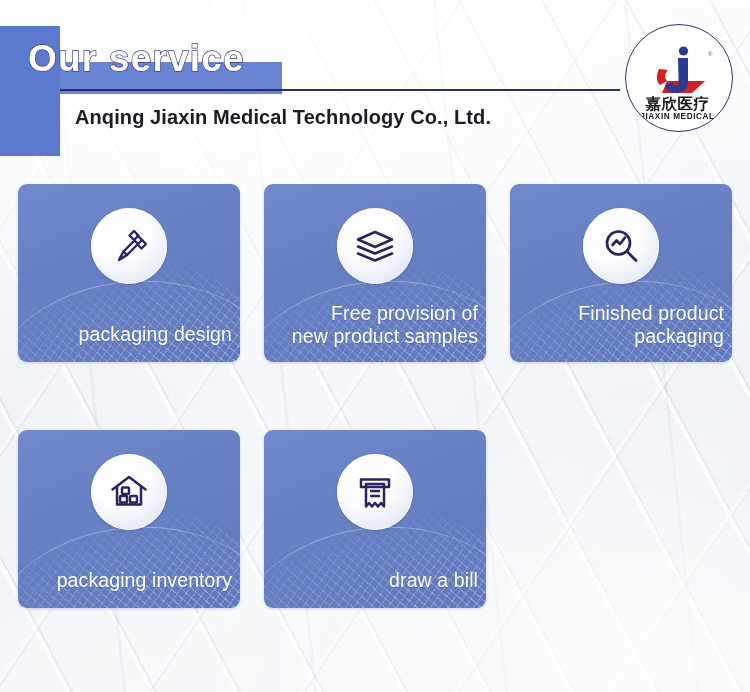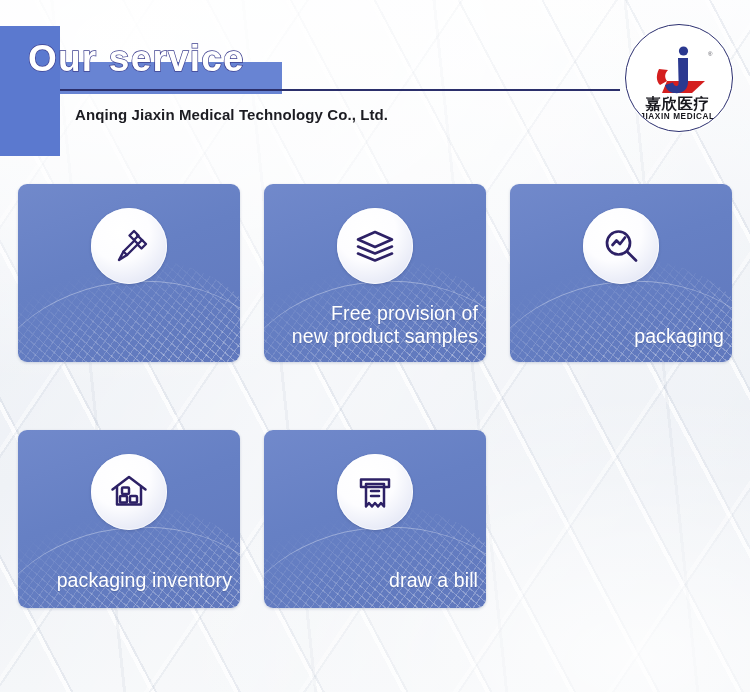--- a/index.html
+++ b/index.html
@@ -110,21 +110,21 @@
   }
   .rule {
     position: absolute;
     left: 60px; top: 89px;
     width: 560px; height: 1.6px;
     background: #2b2f6b;
   }
   .company {
     position: absolute;
     left: 75px; top: 106px;
-    font-size: 15px;
+    font-size: 20px;
     font-weight: 700;
     color: #1c1c22;
     letter-spacing: .1px;
     white-space: nowrap;
   }
 
   
   .logo {
     position: absolute;
     right: 17px; top: 24px;
@@ -253,20 +253,21 @@
           <path d="M16.5 27.5 L12 36 L20 31"></path>
 
           <path d="M22.5 11.5 L27 7 L31.5 11.5 L27 16 Z"></path>
 
           <path d="M31 6.5 L35.5 11 L31 15.5 L26.5 11 Z" opacity="0"></path>
           <path d="M30.5 20.5 L35 16 L39 20 L34.5 24.5 Z"></path>
           <path d="M27.5 16.5 L35 16" opacity="0"></path>
           <path d="M30 11 L35.5 16.5"></path>
         </svg>
       </div>
+      <div class="card-label">packaging design</div>
     </div>
 
     <div class="card">
       <div class="mesh"></div>
       <div class="wave-edge"></div>
       <div class="icon-circle">
         <svg width="44" height="44" viewBox="0 0 44 44" fill="none" stroke="#2d2166" stroke-width="2.6" stroke-linecap="round" stroke-linejoin="round">
           <path d="M22 8 L39 15.5 L22 23 L5 15.5 Z"></path>
           <path d="M5 22.5 L22 29.5 L39 22.5"></path>
           <path d="M5 29.5 L22 36.5 L39 29.5"></path>
@@ -282,20 +283,21 @@
       <div class="mesh"></div>
       <div class="wave-edge"></div>
       <div class="icon-circle">
         <svg width="44" height="44" viewBox="0 0 44 44" fill="none" stroke="#2d2166" stroke-width="2.7" stroke-linecap="round" stroke-linejoin="round">
           <circle cx="19.5" cy="19" r="11.5"></circle>
           <path d="M28 27.5 L37 36.5"></path>
           <path d="M13.5 21 L17.5 16.5 L21 20 L26 13.5"></path>
         </svg>
       </div>
       <div class="card-label two-line">
+        <div>Finished product</div>
         <div>packaging</div>
       </div>
     </div>
 
     <div class="card">
       <div class="mesh"></div>
       <div class="wave-edge"></div>
       <div class="icon-circle">
         <svg width="44" height="44" viewBox="0 0 44 44" fill="none" stroke="#2d2166" stroke-width="2.5" stroke-linecap="round" stroke-linejoin="round">
           <path d="M5.5 19.5 L22 7 L38.5 19.5"></path>

